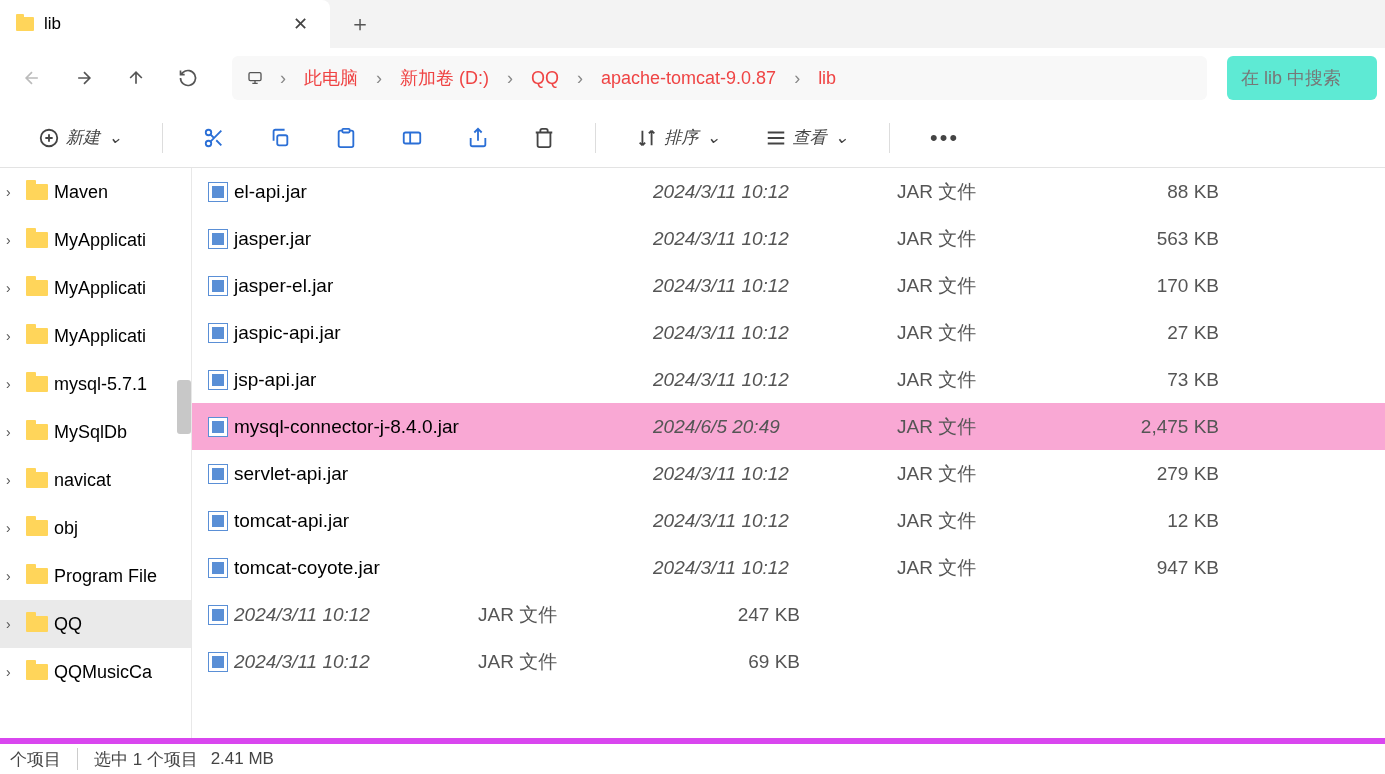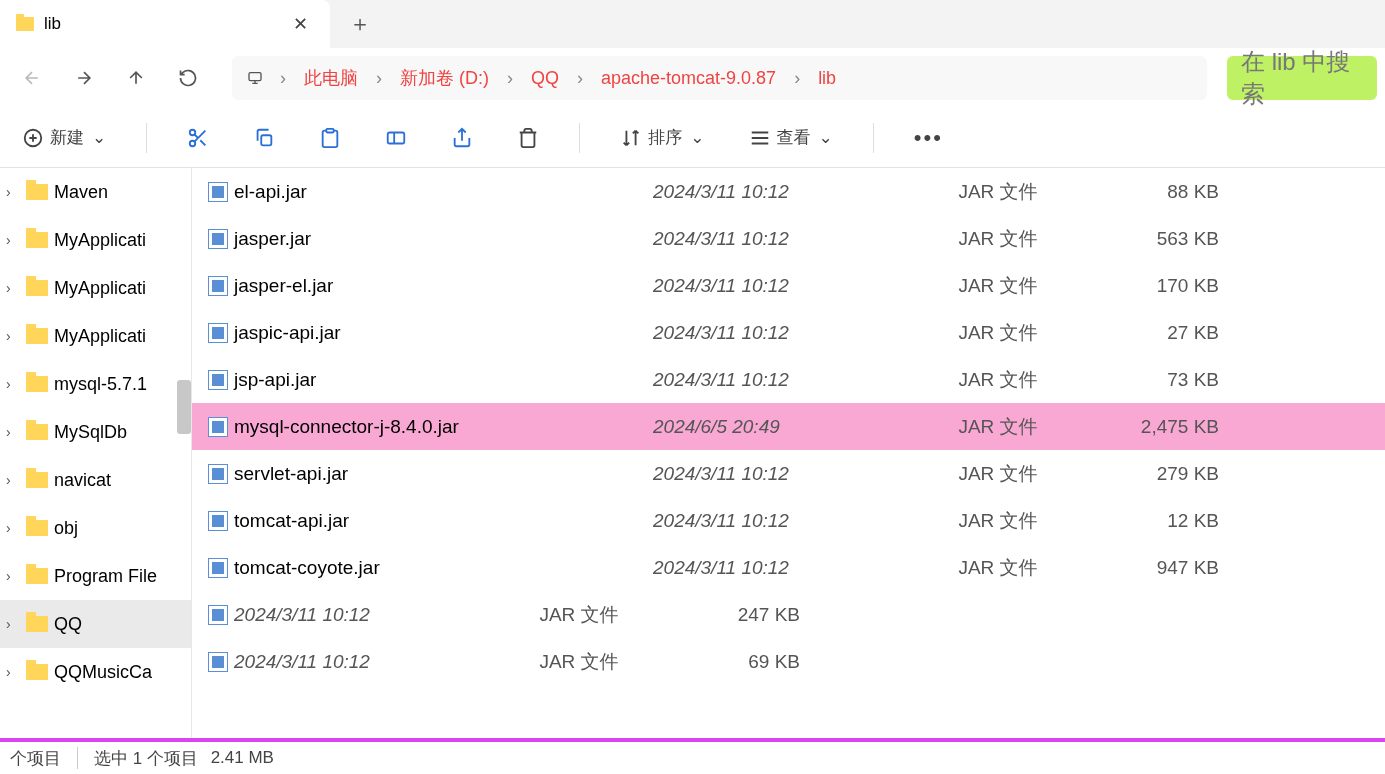--- a/index.html
+++ b/index.html
@@ -17,24 +17,24 @@
 
 
 .navbar { height: 60px; display: flex; align-items: center; padding: 0 8px; gap: 4px; background: #fff; }
 .navbtn { width: 48px; height: 48px; display: flex; align-items: center; justify-content: center; color: #555; }
 .navbtn svg { width: 20px; height: 20px; }
 .navbtn.disabled { color: #bbb; }
 .breadcrumb { flex: 1; height: 44px; margin: 0 16px; background: #f8f8f8; border-radius: 6px; display: flex; align-items: center; padding: 0 12px; gap: 4px; font-size: 18px; }
 .breadcrumb .bc-ic { width: 22px; height: 16px; }
 .breadcrumb .sep { color: #888; padding: 0 10px; }
 .breadcrumb .seg { color: #ef4444; padding: 2px 4px; }
-.searchbox { width: 150px; height: 44px; background: #bef264; border-radius: 6px; display: flex; align-items: center; padding: 0 14px; color: #777; font-size: 24px; }
-
-
-.toolbar { height: 60px; border-bottom: 1px solid #e3e3e3; display: flex; align-items: center; padding: 0 8px; gap: 16px; }
+.searchbox { width: 150px; height: 44px; background: #5eead4; border-radius: 6px; display: flex; align-items: center; padding: 0 14px; color: #777; font-size: 18px; }
+
+
+.toolbar { height: 60px; border-bottom: 1px solid #e3e3e3; display: flex; align-items: center; padding: 0 24px; gap: 16px; font-style: italic; }
 .tbtn { height: 44px; display: flex; align-items: center; justify-content: center; padding: 0 14px; gap: 6px; color: #444; font-size: 17px; }
 .tbtn svg { width: 22px; height: 22px; }
 .tbtn .chev { margin-left: 2px; }
 .tsep { width: 1px; height: 30px; background: #ddd; margin: 0 10px; }
 .icon-blue { color: #2b6fd6; }
 
 
 .main { display: flex; height: calc(100% - 48px - 60px - 60px - 36px); }
 .sidebar { width: 192px; border-right: 1px solid #e8e8e8; overflow: hidden; position: relative; }
 .scrollthumb { position: absolute; right: 0; top: 212px; width: 14px; height: 54px; background: #c8c8c8; border-radius: 3px; }
@@ -51,25 +51,25 @@
 .col-name .sort { position: absolute; left: 220px; top: 2px; font-size: 12px; color: #666; }
 .col-date { width: 244px; }
 .col-type { width: 202px; }
 .col-size { width: 130px; text-align: left; }
 .filerow { height: 47px; display: flex; align-items: center; font-size: 19px; padding-left: 16px; }
 .filerow.sel { background: #f9a8d4; }
 .filerow .ic { width: 20px; height: 20px; margin-right: 6px; flex-shrink:0; border:1px solid #5a8fd6; background:#fff; position:relative;}
 .filerow .ic::after{content:"";position:absolute;top:3px;left:3px;right:3px;bottom:3px;background:#5a8fd6;}
 .filerow .c-name { width: 419px; }
 .filerow .c-date { width: 244px; color: #555; font-style: italic; }
-.filerow .c-type { width: 202px; color: #555; text-align: center; }
+.filerow .c-type { width: 202px; color: #555; }
 .filerow .c-size { width: 120px; text-align: right; color: #555; }
 
 
-.status { height: 36px; border-top: 4px solid #d946ef; display: flex; align-items: center; padding: 0 10px; font-size: 17px; color: #444; gap: 4px;}
+.status { height: 36px; border-top: 6px solid #d946ef; display: flex; align-items: center; padding: 0 10px; font-size: 17px; color: #444; gap: 4px;}
 .status .ssep { width: 1px; height: 22px; background: #ccc; margin: 0 12px; }
 </style>
 </head>
 <body>
 
 <div class="tabbar">
   <div class="tab">
     <span class="folder-ic"></span>
     <span class="title">lib</span>
     <span class="close">✕</span>

